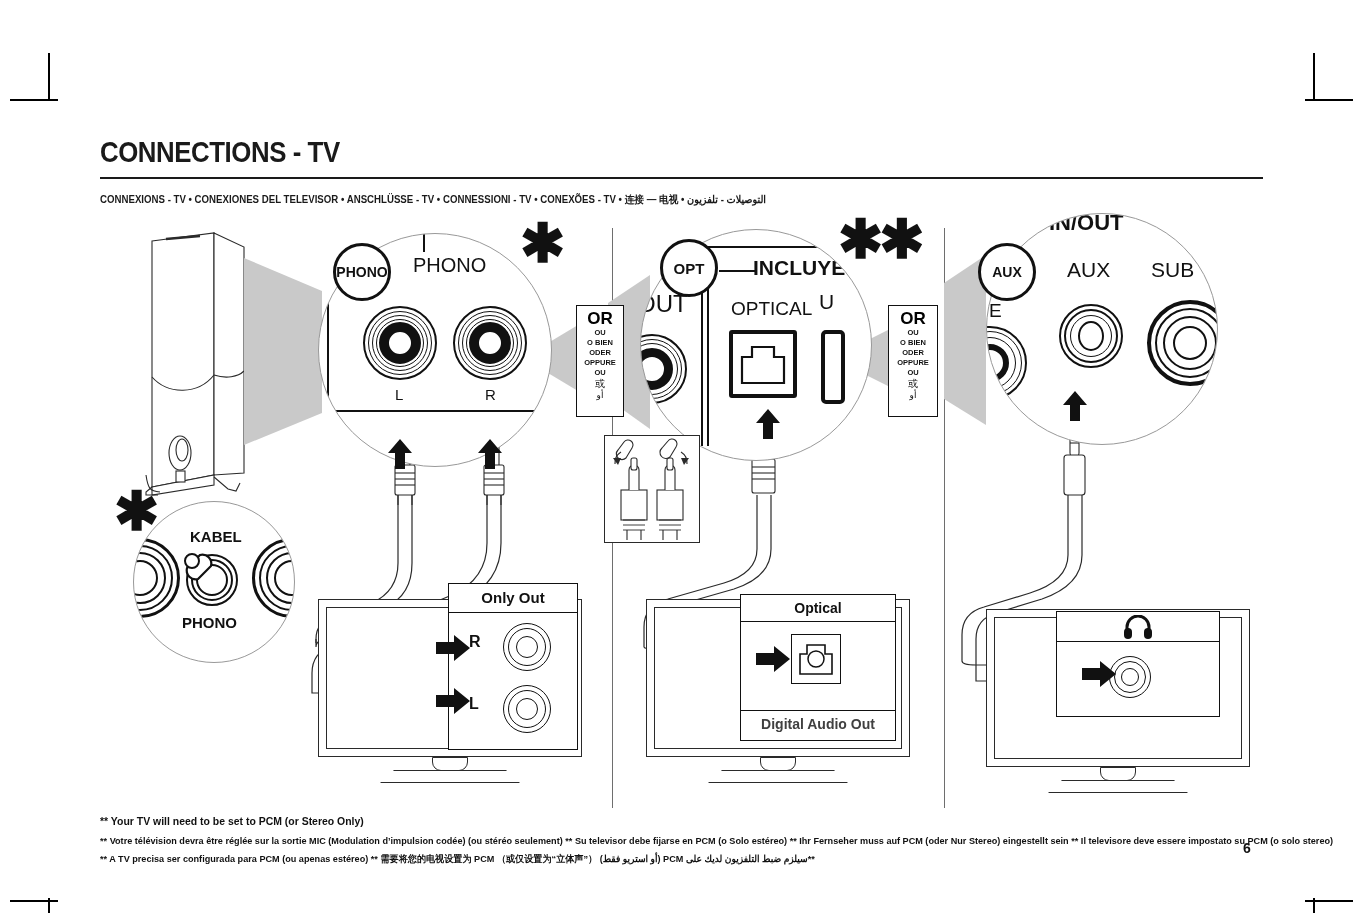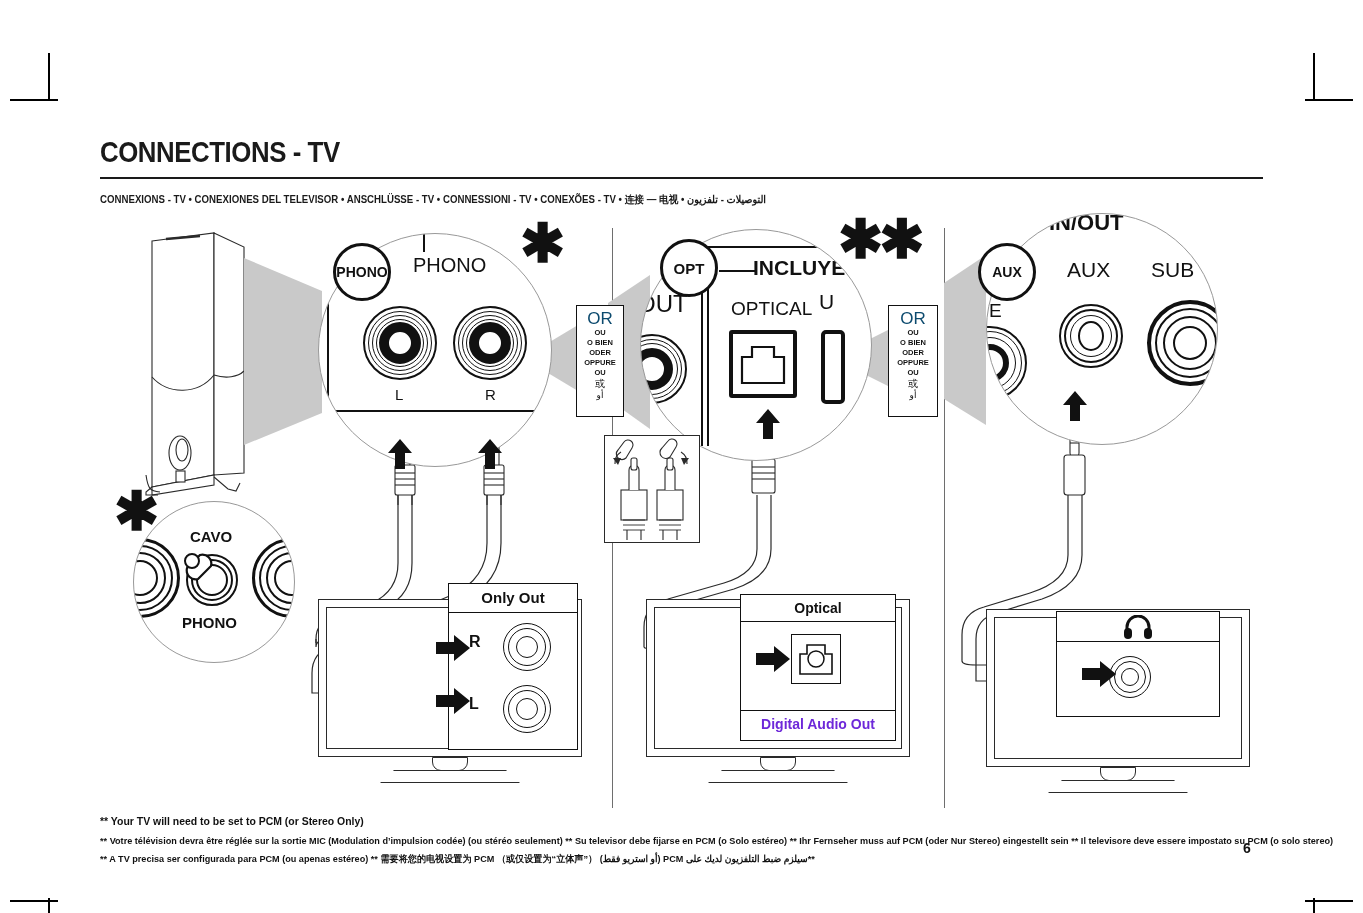--- a/index.html
+++ b/index.html
@@ -60,40 +60,40 @@
     position:absolute; font-size:54px; font-weight:bold; color:#111;
     line-height:0.7; letter-spacing:-4px;
   }
 
   
   .orbox {
     position:absolute; background:#fff; border:1px solid #111;
     text-align:center; z-index:30; padding-top:4px;
     font-family:"Liberation Sans Narrow","Liberation Sans",sans-serif;
   }
-  .orbox .or-main { font-size:17px; font-weight:normal; color:#0c4a6e; line-height:1.05; }
+  .orbox .or-main { font-size:17px; font-weight:bold; color:#000000; line-height:1.05; }
   .orbox .or-sub { font-size:7.5px; font-weight:bold; color:#111; line-height:1.35; }
   .orbox .or-cjk { font-size:10px; color:#111; line-height:1.2; }
   .orbox .or-ar  { font-size:9px; color:#111; line-height:1.2; }
 
   
   .tv-outer { position:absolute; border:1.6px solid #2a2a2a; background:#fff; }
   .tv-inner { position:absolute; border:1.2px solid #2a2a2a; background:#fff; }
   .tv-neck  { position:absolute; border:1.4px solid #2a2a2a; background:#fff; border-radius:0 0 9px 9px; }
   .tv-base  { position:absolute; border:1.4px solid #2a2a2a; background:#fff; }
 
   
   .panel { position:absolute; background:#fff; border:1.6px solid #111; z-index:20; }
   .panel .ptitle {
     text-align:center; font-weight:bold; color:#111;
     border-bottom:1.4px solid #111;
     font-family:"Liberation Sans Narrow","Liberation Sans",sans-serif;
   }
   .panel .pfoot {
-    text-align:center; font-weight:bold; color:#6d28d9;
+    text-align:center; font-weight:bold; color:#404040;
     border-top:1.4px solid #111;
     font-family:"Liberation Sans Narrow","Liberation Sans",sans-serif;
   }
 
   
   .arrow-r { position:absolute; z-index:25; }
   .arrow-u { position:absolute; z-index:25; }
 
   
   svg.overlay { position:absolute; left:0; top:0; width:1363px; height:913px; pointer-events:none; }
@@ -341,21 +341,21 @@
 
       <div style="position:absolute;left:52px;top:52px;">
         <div class="ring" style="left:0;top:0;width:52px;height:52px;border-width:2.5px;"></div>
         <div class="ring" style="left:5px;top:5px;width:42px;height:42px;border-width:2px;"></div>
         <div class="ring" style="left:10px;top:10px;width:32px;height:32px;border-width:2px;"></div>
         <svg width="52" height="52" viewBox="0 0 52 52" style="position:absolute;left:-8px;top:-8px;">
           <path d="M9,22 L22,9 A9,9 0 0 1 33,20 L20,33 A9,9 0 0 1 9,22 Z" fill="#fff" stroke="#111" stroke-width="2.2"></path>
           <circle cx="14" cy="15" r="7" fill="#fff" stroke="#111" stroke-width="2"></circle>
         </svg>
       </div>
-      <div class="lbl bold" style="left:56px;top:26px;font-size:15px;">CAVO</div>
+      <div class="lbl bold" style="left:56px;top:26px;font-size:15px;">KABEL</div>
       <div class="lbl bold" style="left:48px;top:112px;font-size:15px;">PHONO</div>
     </div>
   </div>
   <div class="asterisk" style="left:114px;top:450px;">✱</div>
 
 
   <div class="orbox" style="left:576px;top:262px;width:48px;height:112px;">
     <div class="or-main">OR</div>
     <div class="or-sub">OU</div>
     <div class="or-sub">O BIEN</div>

